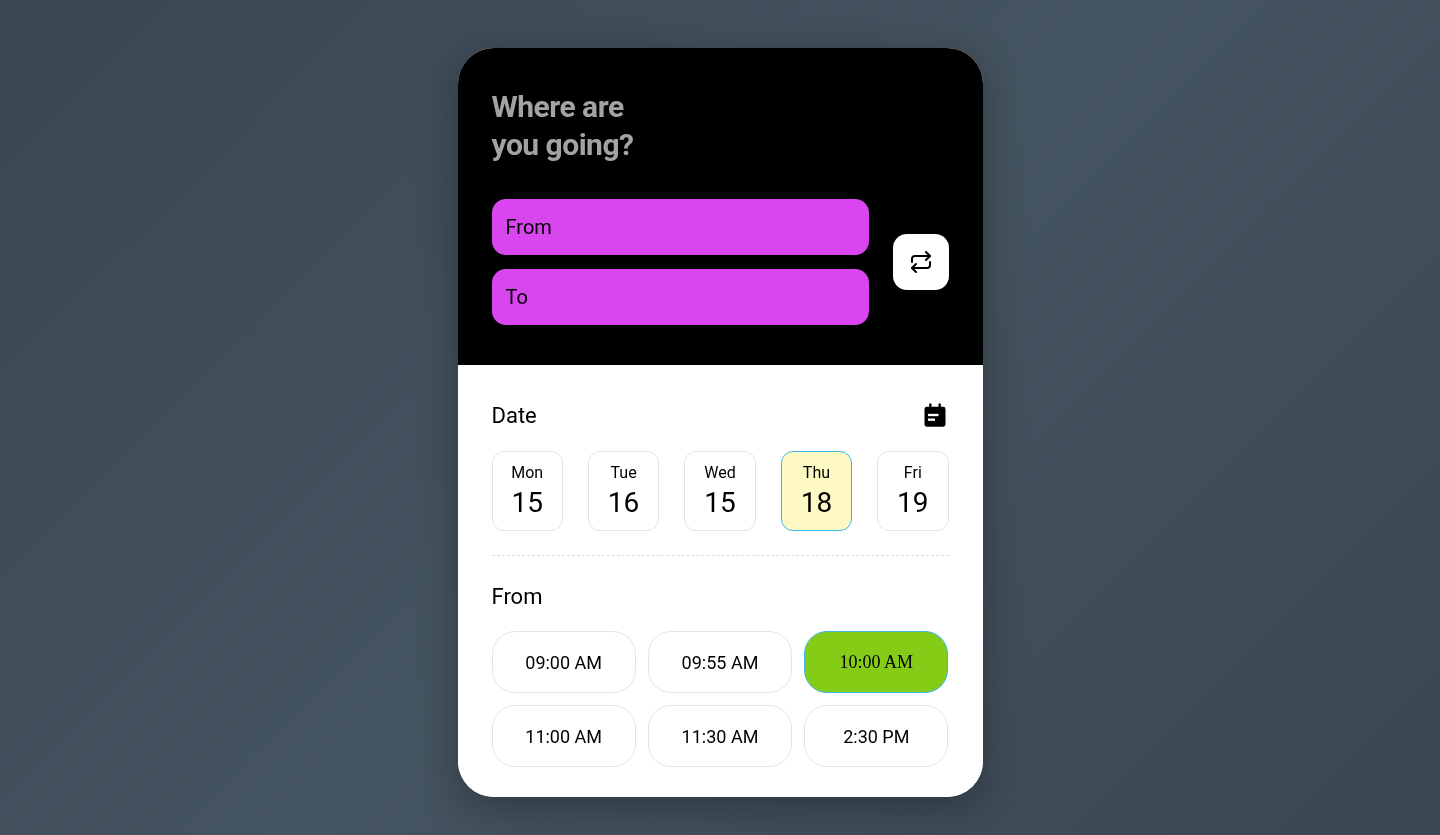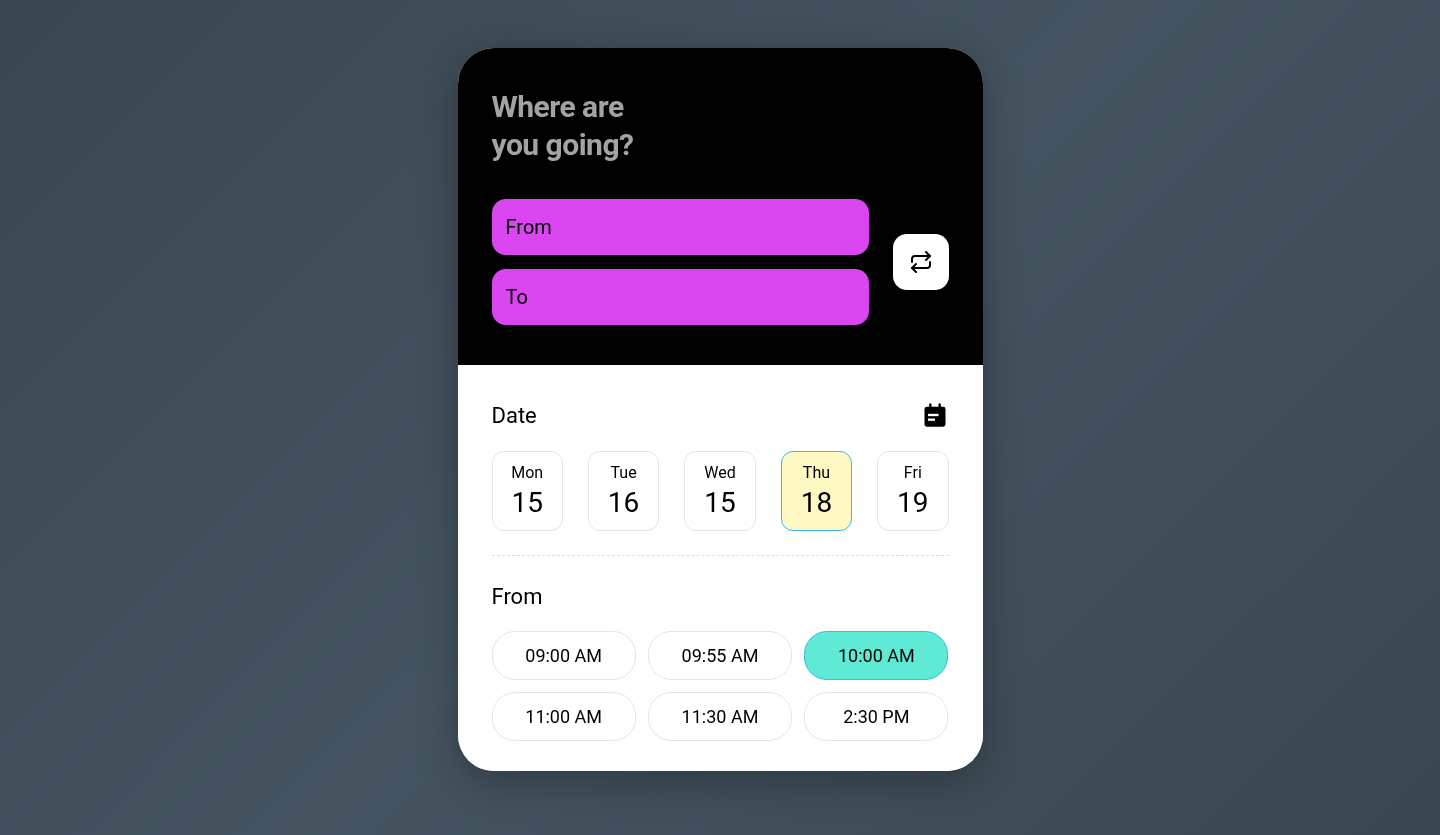--- a/index.html
+++ b/index.html
@@ -127,34 +127,35 @@
       font-size: 22px;
       color: #000;
       margin-bottom: 22px;
     }
     .times-grid {
       display: grid;
       grid-template-columns: repeat(3, 1fr);
       gap: 12px;
     }
     .time-chip {
-      height: 49px;
+      height: 62px;
       border: 1px solid #e5e5e5;
       border-radius: 23px;
       background: #fff;
       display: flex;
       align-items: center;
       justify-content: center;
       font-size: 18px;
       color: #000;
       cursor: pointer;
     }
     .time-chip.selected {
-      background: #5eead4;
+      background: #84cc16;
       border-color: #3BB6F2;
+      font-family: Liberation Serif, serif;
     }
   </style>
 </head>
 <body>
 
 <div class="phone-card">
 
   <div class="header-black">
     <h1 class="title">
       <span>Where are</span><br>

